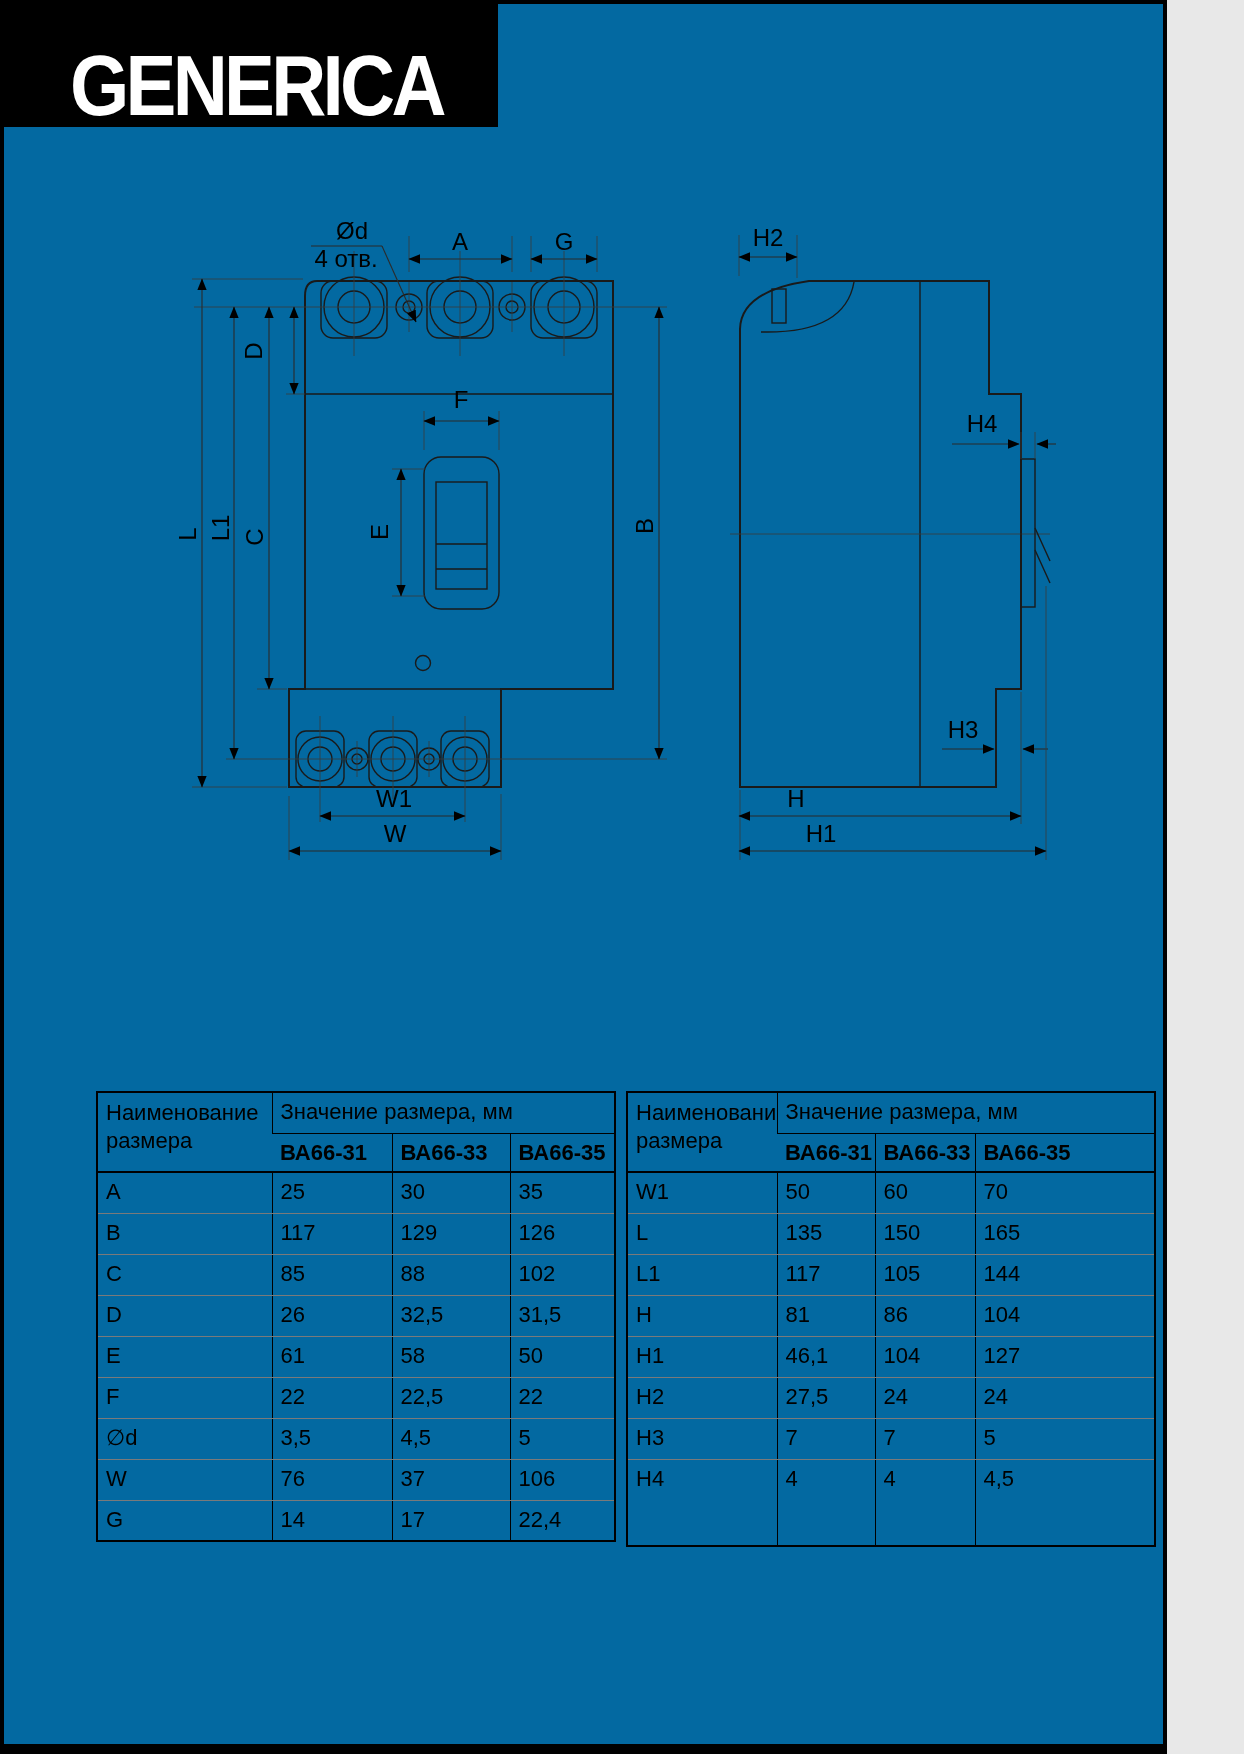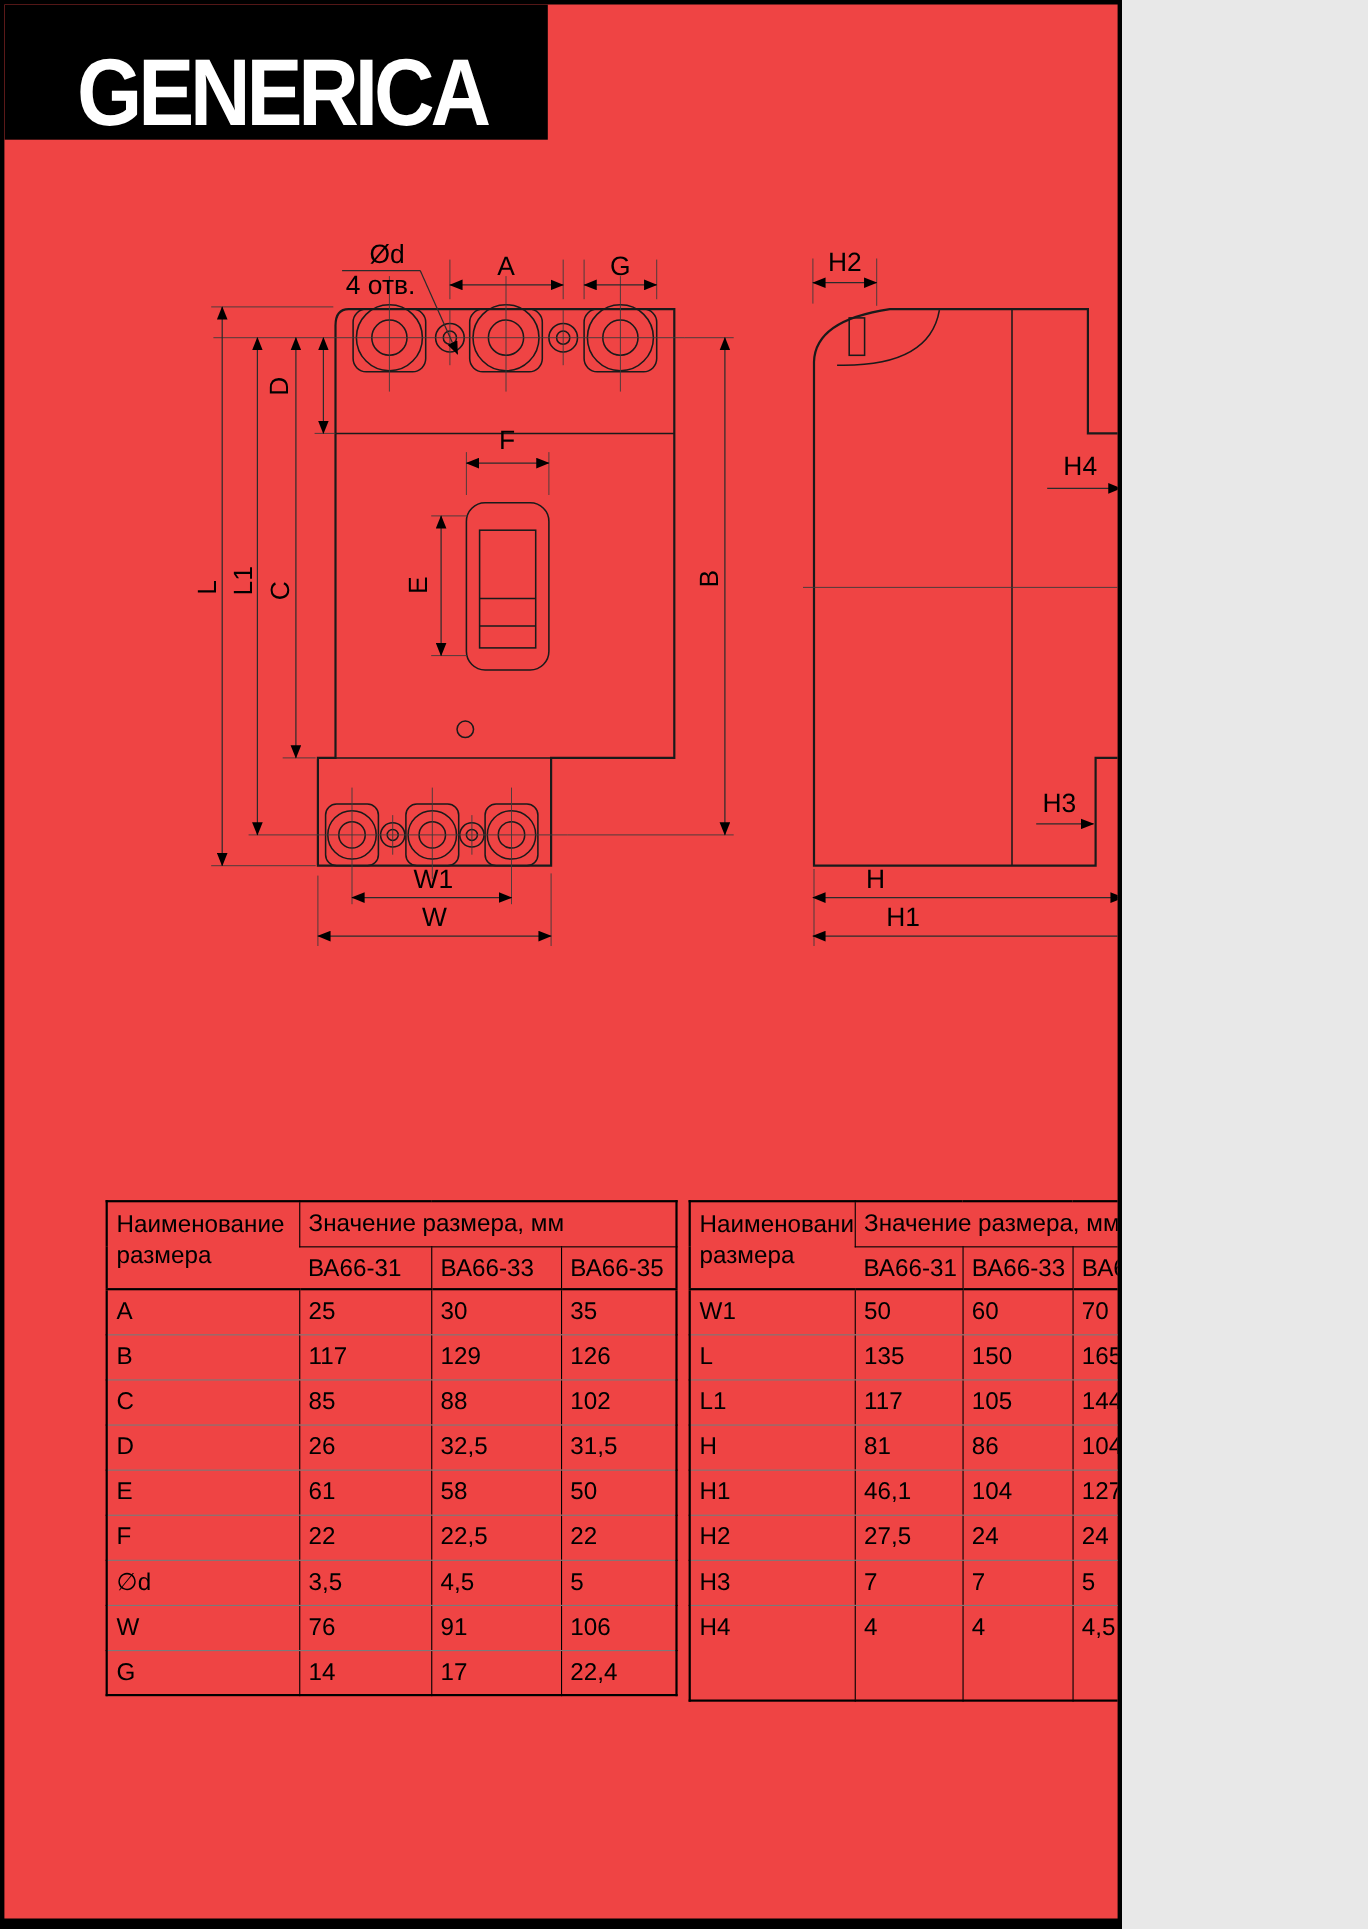--- a/index.html
+++ b/index.html
@@ -1,19 +1,19 @@
 <!DOCTYPE html>
 <html><head>
 <meta charset="utf-8">
 <style>
   html,body{margin:0;padding:0;background:#e8e8e8;}
   .page{
     position:relative;
-    width:1020px;height:1754px;
-    background:#ef4444;
+    width:1167px;height:1754px;
+    background:#0369a1;
     border:4px solid #000;
     border-bottom-width:10px;
     box-sizing:border-box;
     font-family:"Liberation Sans", sans-serif;
     color:#000;
     overflow:hidden;
   }
   .logo-block{
     position:absolute;left:0;top:0;width:494px;height:123px;background:#000;
   }
@@ -42,21 +42,21 @@
   table.dims.left{left:92px;width:518px;}
   table.dims.right{left:622px;width:528px;}
   table.dims th, table.dims td{
     font-weight:normal;text-align:left;vertical-align:top;
     padding:6px 4px 0 8px;
     border-left:1.5px solid #000;
     overflow:hidden;white-space:nowrap;
   }
   table.dims{border:2.5px solid #000;}
   table.dims thead th{border-bottom:1.5px solid #000;}
-  table.dims thead tr.models th{border-bottom:2.5px solid #000;}
+  table.dims thead tr.models th{border-bottom:2.5px solid #000;font-weight:bold;}
   table.dims thead th.namehead{border-bottom:2.5px solid #000;white-space:normal;line-height:1.25;}
   table.dims td{border-bottom:1px solid #7a7a7a;}
   table.dims tr.last td{border-bottom:none;}
   table.dims th:first-child, table.dims td:first-child{border-left:none;}
   table.dims.left tr{height:41px;}
   table.dims.right tr{height:41px;}
   table.dims.right tr.tall{height:87px;}
   table.dims thead tr.top{height:41px;}
   table.dims thead tr.models{height:39px;}
 </style>
@@ -260,21 +260,21 @@
       </tr>
       <tr>
         <td>∅d</td>
         <td>3,5</td>
         <td>4,5</td>
         <td>5</td>
       </tr>
       <tr>
         <td>W</td>
         <td>76</td>
-        <td>91</td>
+        <td>37</td>
         <td>106</td>
       </tr>
       <tr class="last">
         <td>G</td>
         <td>14</td>
         <td>17</td>
         <td>22,4</td>
       </tr>
     </tbody>
   </table>

